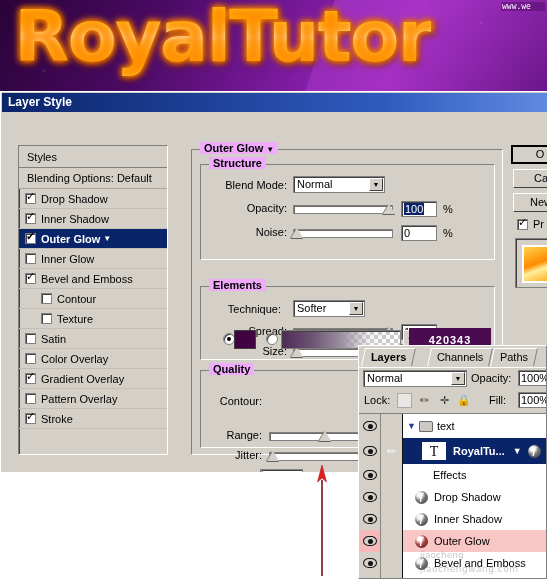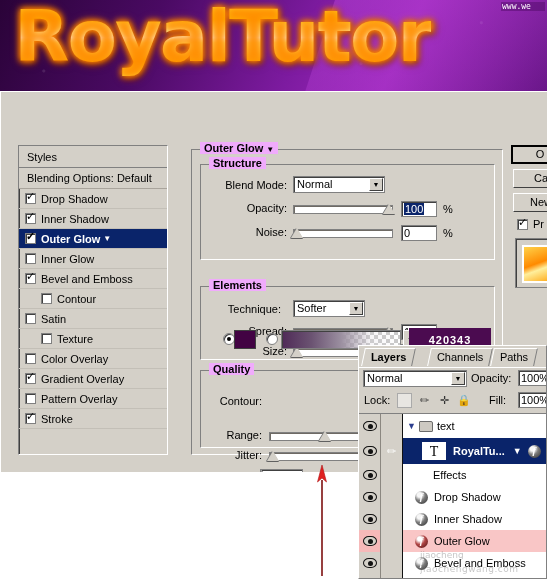--- a/index.html
+++ b/index.html
@@ -347,20 +347,21 @@
 
 <div id="root">
 
   <div id="banner">
     <div class="swoosh"></div>
     <div id="banner-title">RoyalTutor</div>
     <div id="banner-url">www.we</div>
   </div>
 
   <div id="dialog">
+    <div id="titlebar">Layer Style</div>
 
     <div class="panel-body">
 
       <div id="styles-list">
         <div class="styles-header">Styles</div>
         <div class="blend-row">Blending Options: Default</div>
 
         <div class="style-row">
           <span class="cb on"></span>
           <span>Drop Shadow</span>
@@ -379,27 +380,27 @@
           <span>Inner Glow</span>
         </div>
         <div class="style-row">
           <span class="cb on"></span>
           <span>Bevel and Emboss</span>
         </div>
         <div class="style-row indent">
           <span class="cb"></span>
           <span>Contour</span>
         </div>
-        <div class="style-row">
-          <span class="cb"></span>
-          <span>Satin</span>
-        </div>
         <div class="style-row indent">
           <span class="cb"></span>
           <span>Texture</span>
+        </div>
+        <div class="style-row">
+          <span class="cb"></span>
+          <span>Satin</span>
         </div>
         <div class="style-row">
           <span class="cb"></span>
           <span>Color Overlay</span>
         </div>
         <div class="style-row">
           <span class="cb on"></span>
           <span>Gradient Overlay</span>
         </div>
         <div class="style-row">

